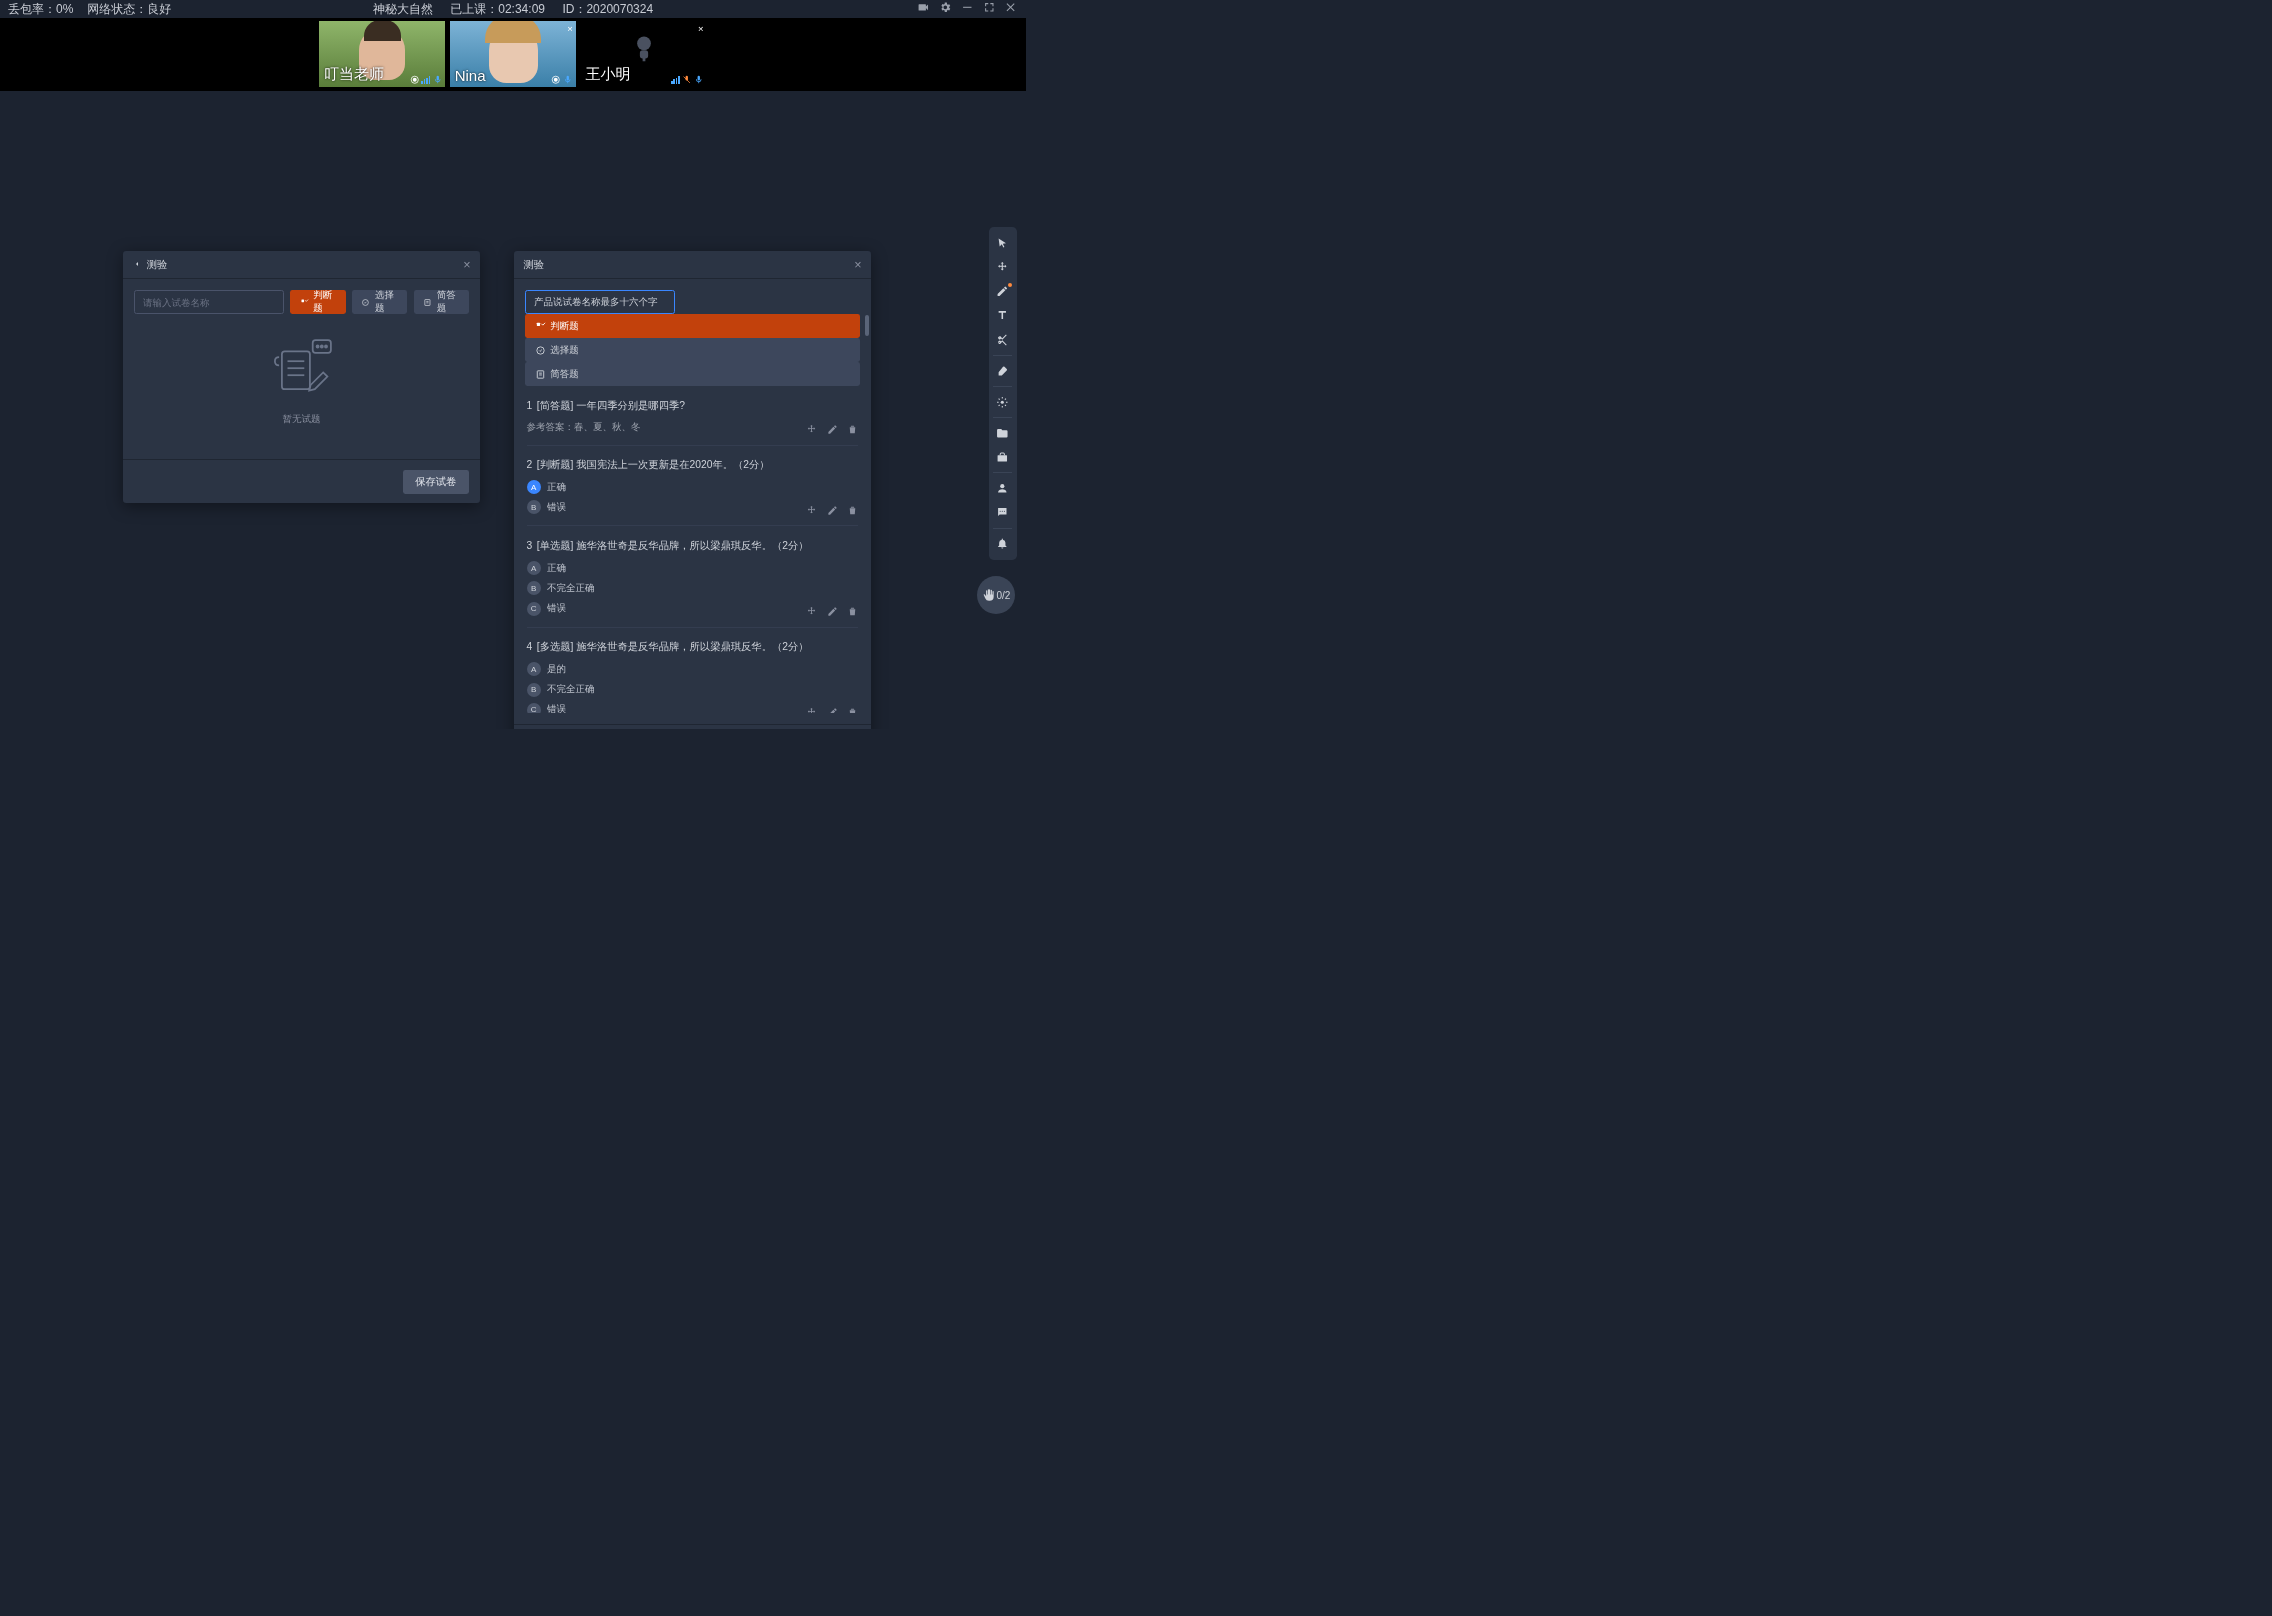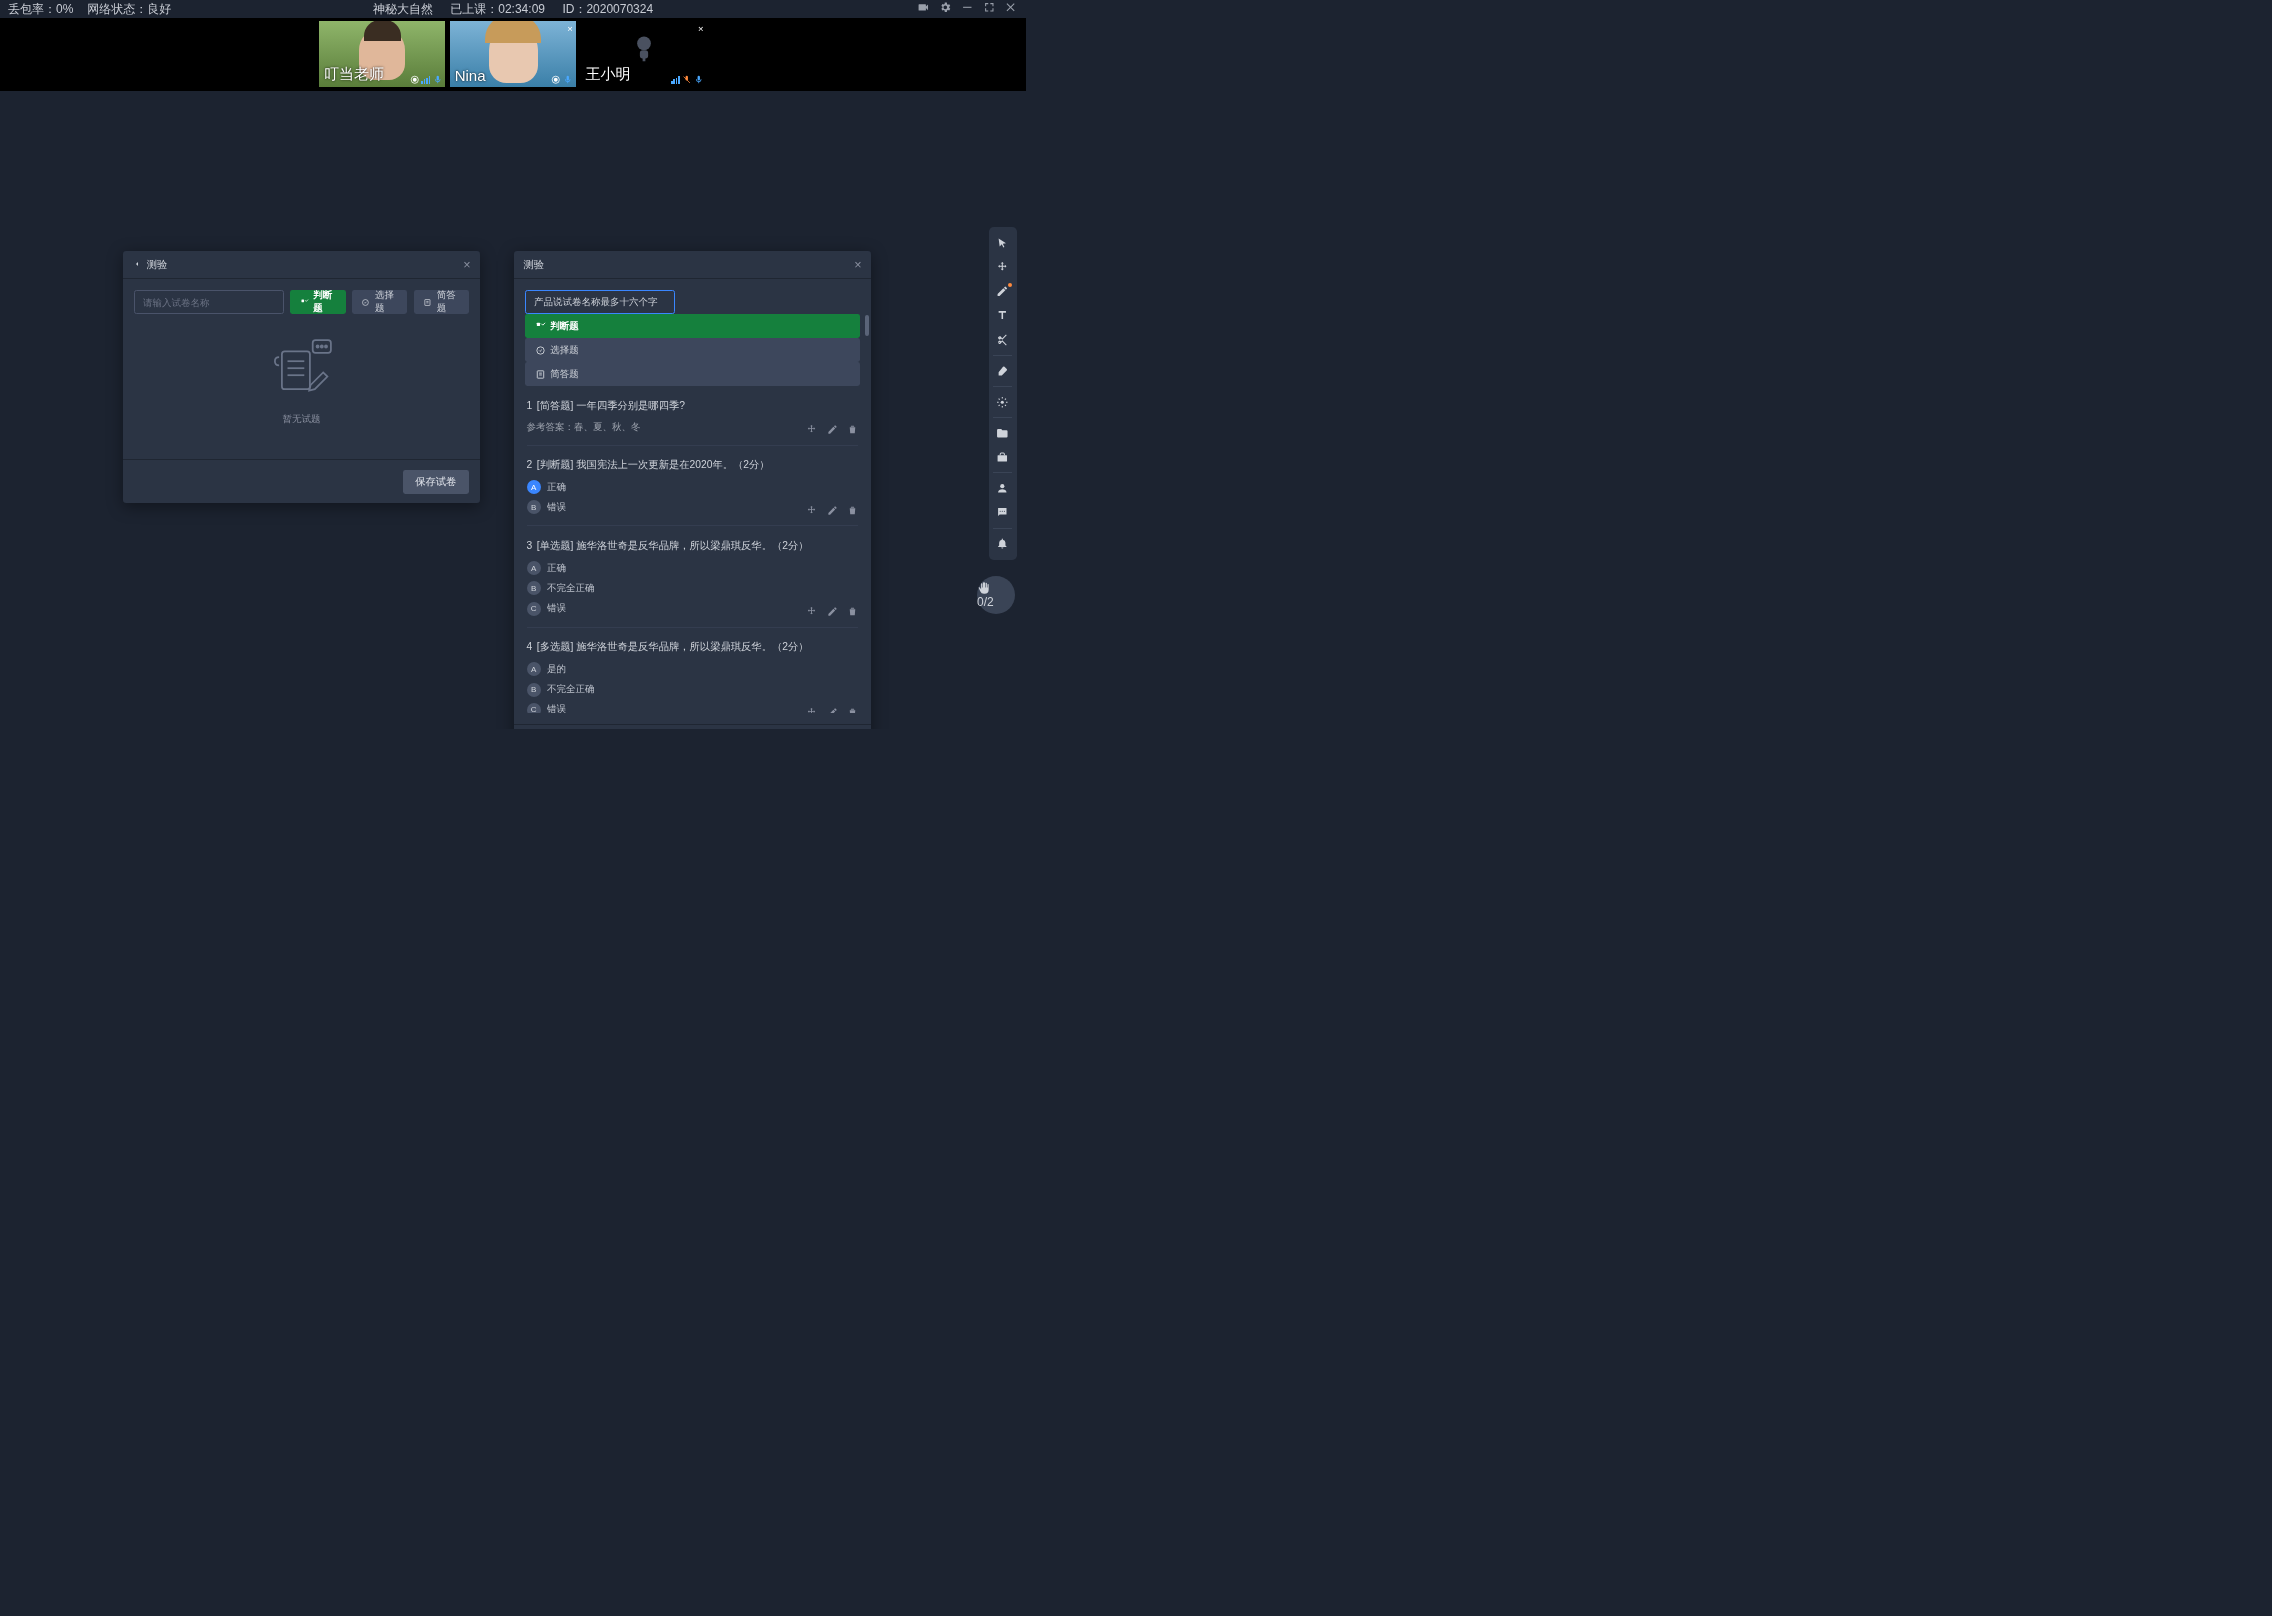--- a/index.html
+++ b/index.html
@@ -122,24 +122,24 @@
 }
 
 
 .hand-btn {
   position: absolute;
   right: 11px;
   bottom: 115px;
   width: 38px; height: 38px;
   border-radius: 50%;
   background: #3a4456;
-  display: flex; flex-direction: column;
-  justify-content: center;
+  display: flex; flex-direction: row;
+  align-items: center; justify-content: center;
   cursor: pointer;
-  font-size: 12px;
+  font-size: 10px;
   color: #cfd3da;
   gap: 0.8px;
 }
 .hand-btn svg { width: 14px; height: 14px; fill: #cfd3da; }
 
 
 .panel {
   position: absolute;
   background: #2b3444;
   border-radius: 3.2px;
@@ -182,21 +182,21 @@
   color: #cfd3da;
 }
 .chip {
   height: 24px;
   padding: 0 9.5px;
   border-radius: 2.4px;
   display: flex; align-items: center; gap: 4.7px;
   font-size: 9.5px;
   cursor: pointer;
 }
-.chip.primary { background: #15803d; color: #fff; font-weight: bold; }
+.chip.primary { background: #c2410c; color: #fff; }
 .chip.secondary { background: #3d475c; color: #cfd3da; }
 .chip svg { width: 11px; height: 11px; }
 .chip.primary svg { fill: #fff; }
 .chip.secondary svg { fill: #cfd3da; }
 
 .empty-state {
   display: flex; flex-direction: column; align-items: center;
   padding: 22px 0;
 }
 .empty-state .note-icon { margin-bottom: 11px; }

